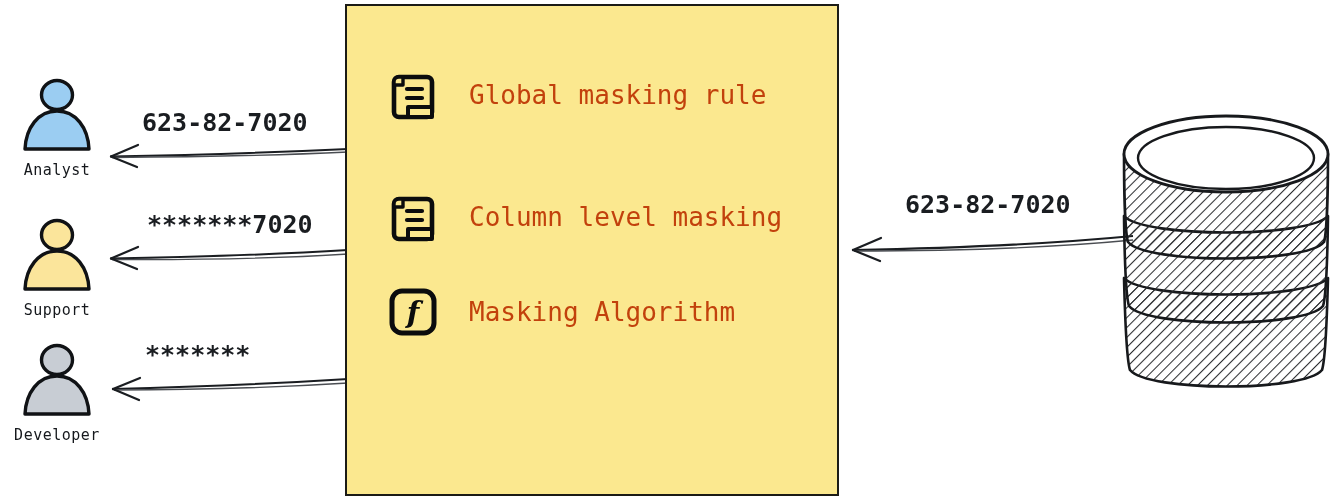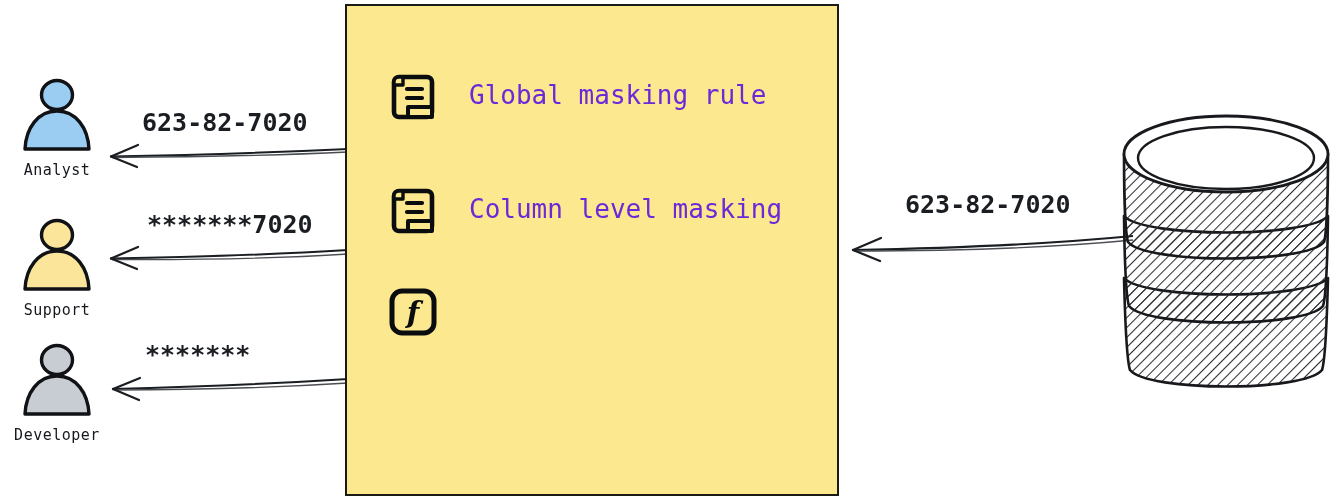--- a/index.html
+++ b/index.html
@@ -58,24 +58,24 @@
   }
   .policy-list{position:absolute;left:0;top:0;width:100%;height:100%;}
   .policy-item{
     position:absolute;left:38px;
     display:flex;align-items:center;gap:28px;
     height:62px;
   }
   .policy-item .pi-icon{width:56px;height:56px;flex:0 0 56px;display:block;}
   .policy-item .pi-label{
     font-family:"DejaVu Sans Mono","Liberation Mono",monospace;
-    font-size:26px;color:#6d28d9;letter-spacing:0px;white-space:nowrap;
+    font-size:26px;color:#c2410c;letter-spacing:0px;white-space:nowrap;
   }
   #policy-0{top:58px;}
-  #policy-1{top:172px;}
+  #policy-1{top:180px;}
   #policy-2{top:275px;}
   #policy-3{top:380px;}
 
   
   #database{position:absolute;left:1108px;top:108px;width:236px;height:300px;}
   #database svg{display:block;}
 
   
   #flow-source{position:absolute;left:845px;top:190px;width:290px;height:80px;}
   #flow-source .flow-label{
@@ -167,20 +167,21 @@
           <path d="M23 40 h24 v10 h-24 z" fill="#FBE88F" stroke="#0b0c0d" stroke-width="4" stroke-linejoin="round"></path>
         </svg>
         <span class="pi-label">Column level masking</span>
       </div>
 
       <div class="policy-item" id="policy-2">
         <svg class="pi-icon" viewBox="0 0 56 56">
           <rect x="7" y="7" width="42" height="42" rx="10" ry="10" fill="none" stroke="#0b0c0d" stroke-width="5"></rect>
           <text x="28" y="39" text-anchor="middle" font-family="DejaVu Serif, Liberation Serif, serif" font-size="29" font-style="italic" font-weight="700" fill="#0b0c0d">f</text>
         </svg>
+        <span class="pi-label">Masking Algorithm</span>
       </div>
 
 
     </div>
   </div>
 
   <div id="flow-source">
     <div class="flow-label">623-82-7020</div>
     <svg width="290" height="40" viewBox="0 0 290 40">
       <path d="M288 10 C215 17 120 22 8 24" fill="none" stroke="#1a1d21" stroke-width="2"></path>

